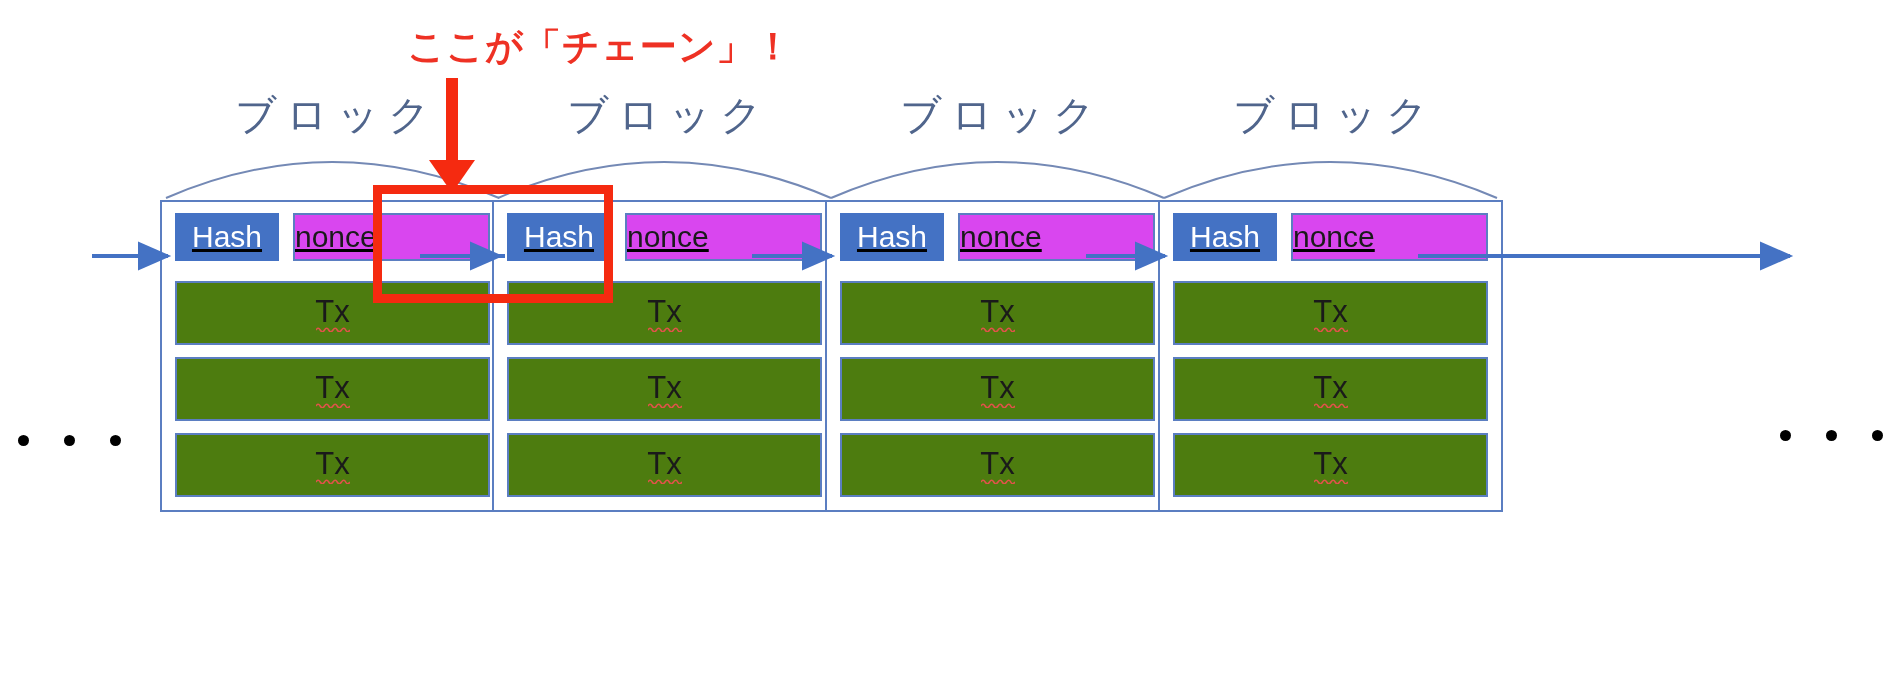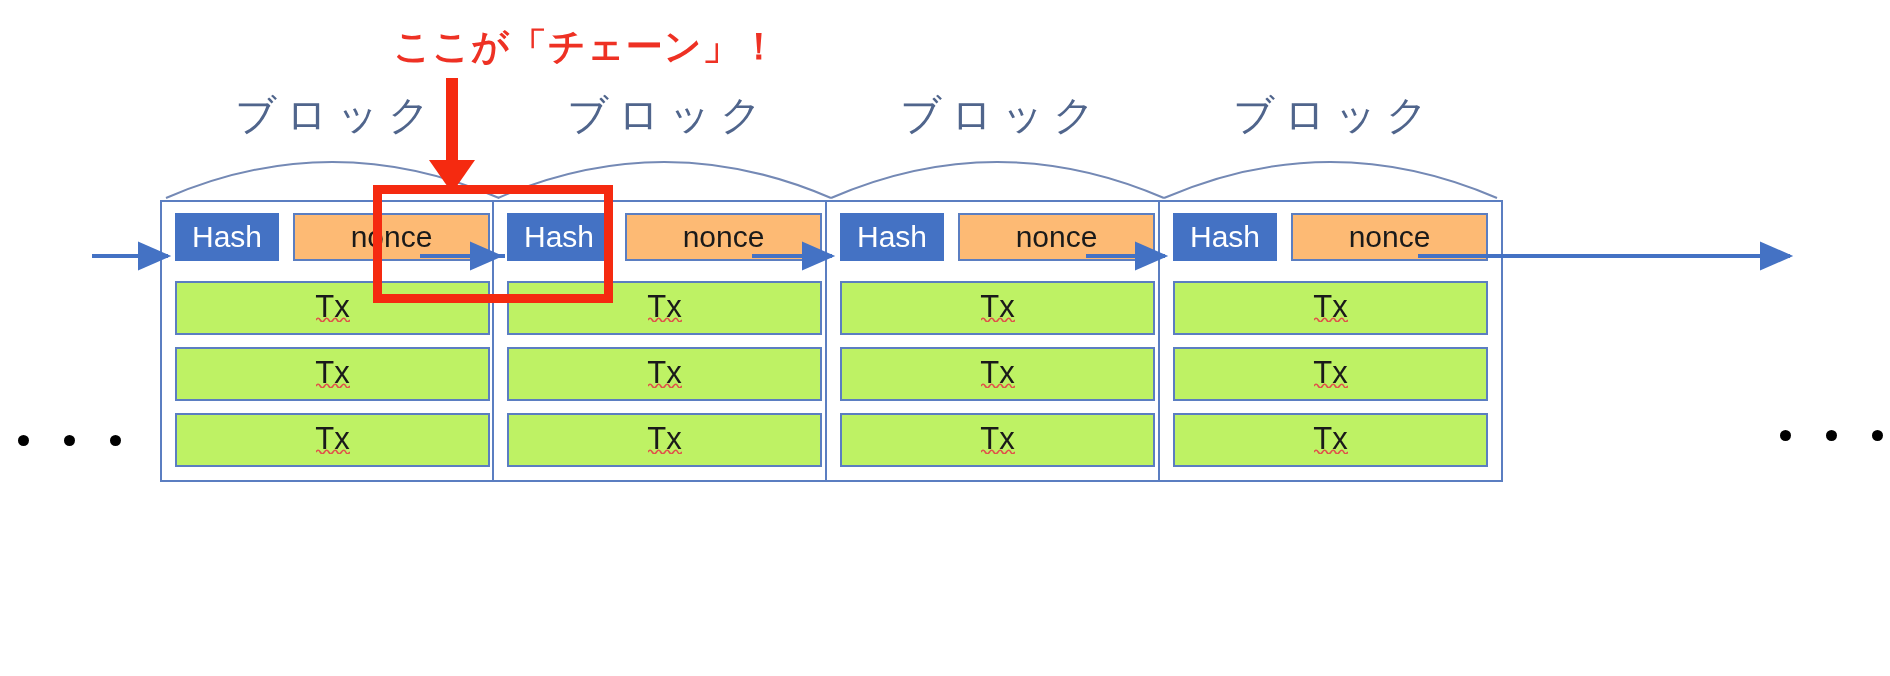--- a/index.html
+++ b/index.html
@@ -14,21 +14,21 @@
     position: relative;
     width: 1890px;
     height: 676px;
     background: #ffffff;
     overflow: hidden;
   }
 
   
   .annot-text {
     position: absolute;
-    left: 376px;
+    left: 390px;
     top: 22px;
     width: 420px;
     text-align: center;
     color: #EE3124;
     font-family: "DejaVu Sans", sans-serif;
     font-weight: bold;
     font-size: 37px;
     letter-spacing: 1px;
     white-space: nowrap;
   }
@@ -60,49 +60,49 @@
   .block-box {
     box-sizing: border-box;
     border: 2px solid #5B7EC1;
     background: #ffffff;
     padding: 11px 13px 13px 13px;
   }
   .hdr-row {
     display: flex;
     gap: 14px;
     margin-bottom: 20px;
+    text-decoration: underline;
   }
   .hash-box {
     background: #4472C4;
     color: #ffffff;
     font-size: 30px;
     font-family: "Liberation Sans", sans-serif;
     text-align: center;
     line-height: 48px;
     height: 48px;
     width: 104px;
     flex: none;
   }
   .nonce-box {
     box-sizing: border-box;
     border: 2px solid #5B7EC1;
-    background: #fdba74;
+    background: #d946ef;
     color: #1a1a1a;
     font-size: 30px;
     font-family: "Liberation Sans", sans-serif;
-    text-align: center;
     line-height: 44px;
     height: 48px;
     flex: 1 1 auto;
   }
   .tx-box {
     box-sizing: border-box;
     border: 2px solid #5B7EC1;
-    background: #bef264;
-    height: 54px;
+    background: #4d7c0f;
+    height: 64px;
     margin-top: 12px;
     position: relative;
   }
   .tx-box:first-of-type { margin-top: 0; }
   .tx-label {
     position: absolute;
     left: 0; right: 0;
     top: 50%;
     transform: translateY(-52%);
     text-align: center;

